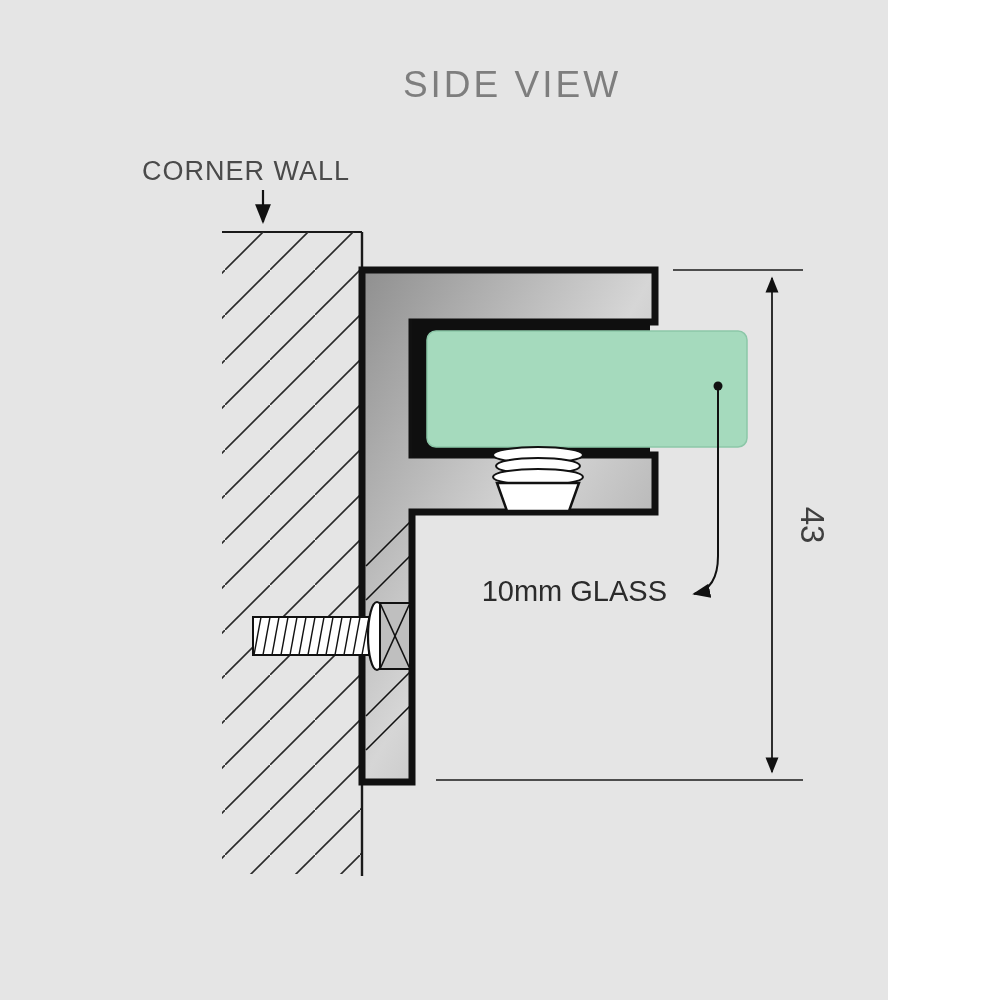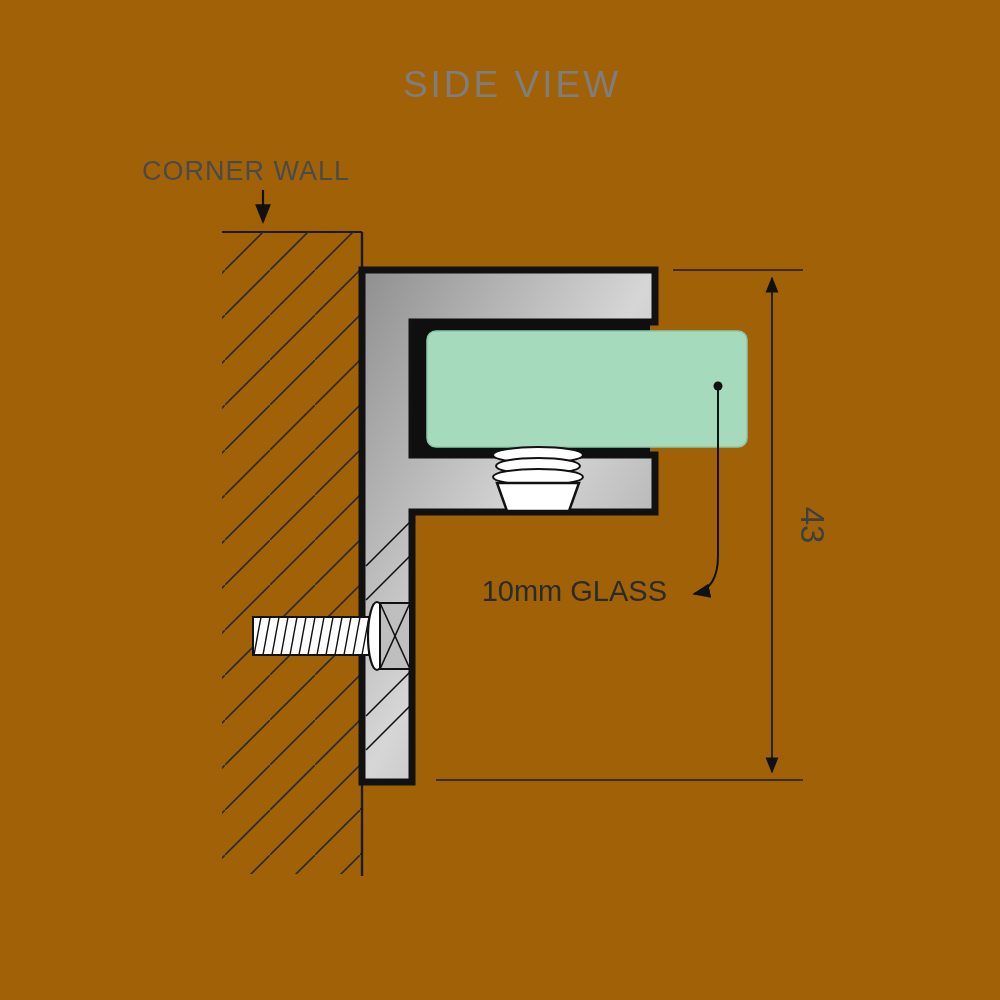--- a/index.html
+++ b/index.html
@@ -1,16 +1,16 @@
 <!DOCTYPE html>
 <html><head>
 <meta charset="utf-8">
 <style>
   html,body{margin:0;padding:0;background:#ffffff;}
-  .stage{position:relative;width:1000px;height:1000px;background:#a16207;overflow:hidden;
+  .stage{position:relative;width:888px;height:1000px;background:#e5e5e5;overflow:hidden;
          font-family:"Liberation Sans", sans-serif;}
   svg{display:block;}
   text{font-family:"Liberation Sans", sans-serif;}
   .title-text{font-size:37px;letter-spacing:3px;}
   .label-text{font-size:27px;letter-spacing:1px;}
   .glass-text{font-size:29px;}
   .dim-text{font-size:33px;}
 </style>
 </head>
 <body>

